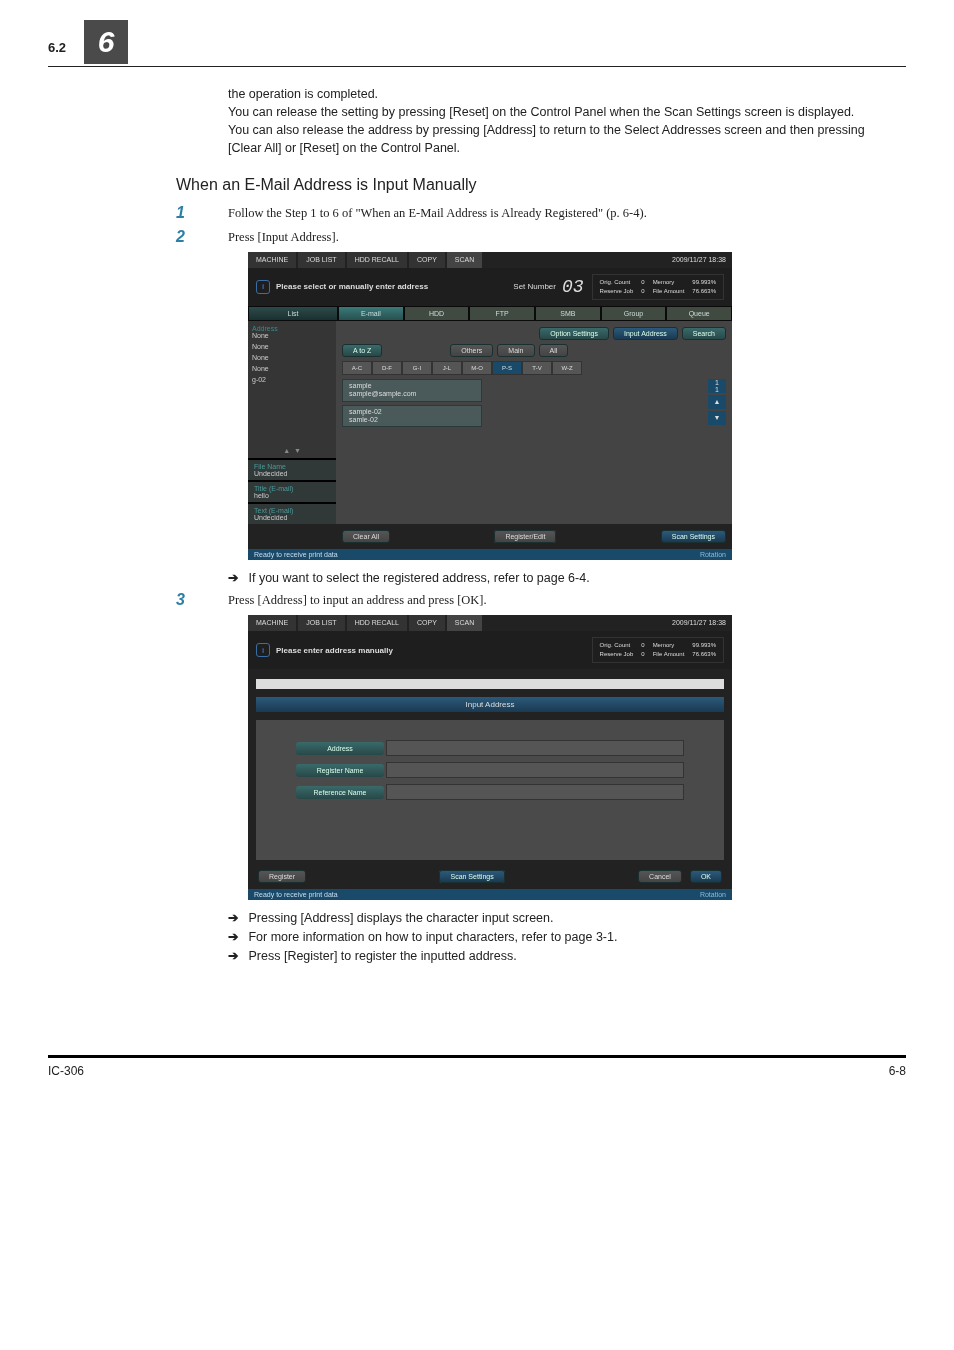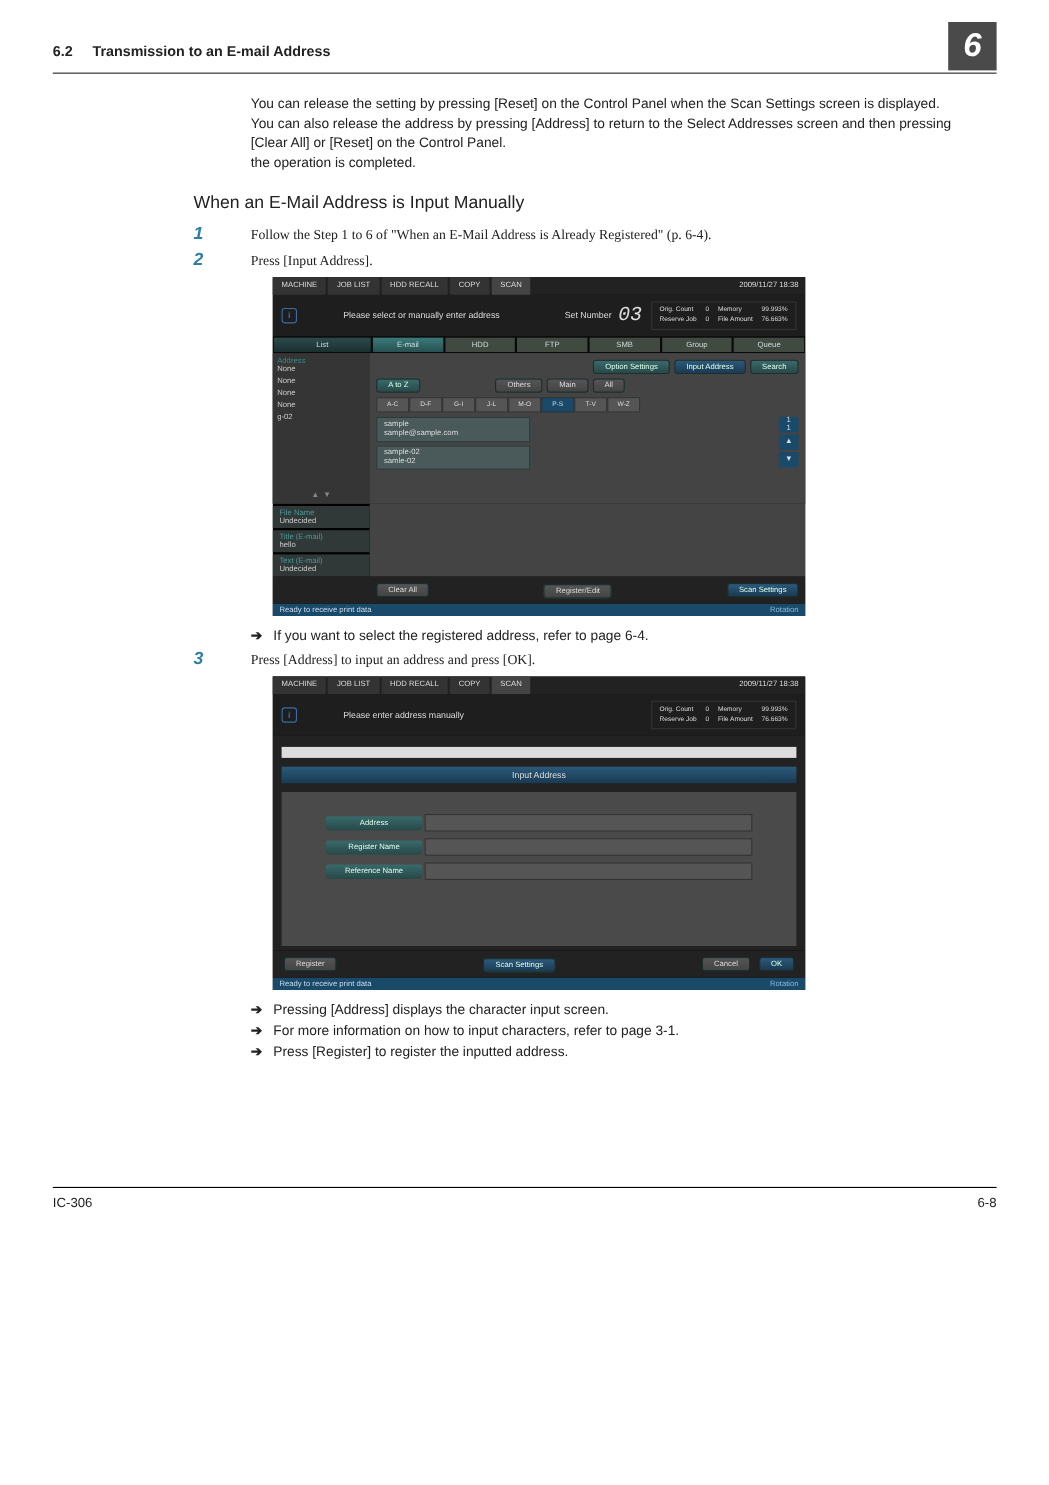--- a/index.html
+++ b/index.html
@@ -18,21 +18,21 @@
   .arrow { margin-right:10px; font-weight:bold;}
   
   .shot { width:484px; margin:6px 0 10px 200px; background:#000; font-size:8px; color:#ddd;}
   .topbar { display:flex; background:#222; height:16px; align-items:center;}
   .topbar .t { padding:2px 8px; background:#333; margin-right:2px; height:16px; display:flex; align-items:center; font-size:7px;}
   .topbar .t.main { background:#333;}
   .topbar .t.active { background:#444;}
   .topbar .right { margin-left:auto; padding:2px 6px; font-size:7px;}
   .msgbar { background:#1e1e1e; padding:6px 8px; display:flex; align-items:center;}
   .info-icon { width:14px;height:14px;border:1px solid #3a6ea5;border-radius:3px;color:#3a6ea5;display:flex;align-items:center;justify-content:center;margin-right:6px;font-weight:bold;}
-  .msgbar .msg { font-weight:normal; font-size:8px; flex:1;margin-left:36px;}
+  .msgbar .msg { font-weight:bold; font-size:8px; flex:1;}
   .setnum { display:flex; align-items:center; gap:6px;}
   .setnum .big { font-style:italic; font-size:18px; font-family:Liberation Mono, monospace;}
   .stats { font-size:6px; line-height:1.2; margin-left:8px; border:1px solid #333; padding:2px;}
   .stats td { padding:0 3px;}
   .tabs2 { display:flex; background:#0a0a0a; height:15px;}
   .tab2 { flex:1; background:#404a40; margin:1px; display:flex; align-items:center; justify-content:center; font-size:7px; color:#cdd;}
   .tab2.active { background:linear-gradient(#3a7a7a,#285050);}
   .tab2.listtab { background:linear-gradient(#2d4a4a,#1a3030); flex:0 0 88px;}
   .panel-row { display:flex; background:#222;}
   .sidebar { width:88px; background:#353535; padding:4px; font-size:7px;}
@@ -55,35 +55,34 @@
   .bottom-row { display:flex; padding:6px; background:#222; align-items:center;}
   .statusbar { background:#1a4a6a; color:#cde; font-size:7px; padding:2px 6px; display:flex;}
   .statusbar .rot { margin-left:auto; color:#8bd;}
   
   .field-row { display:flex; align-items:center; margin:6px 0;}
   .field-label { width:88px; background:linear-gradient(#3a6a6a,#284848); color:#dfe; padding:3px 6px; font-size:7px; border-radius:3px; text-align:center;}
   .field-input { flex:1; height:16px; background:#555; margin-left:2px; border:1px solid #333;}
   .title-band { background:linear-gradient(#2a5a7a,#1a3a52); text-align:center; padding:3px; font-size:8px; margin-bottom:8px;}
   .dark-pad { background:#4a4a4a; padding:14px 40px;}
   .bottom2 { display:flex; padding:6px 10px; background:#222; align-items:center; gap:8px;}
-  .footer { display:flex; justify-content:space-between; border-top:1px solid #000000; margin-top:116px; padding-top:6px; font-size:12px;}
+  .footer { display:flex; justify-content:space-between; border-top:3px solid #000000; margin-top:92px; padding-top:6px; font-size:12px;}
 </style>
 </head>
 <body>
 
 <div class="page">
   <div class="header-row">
     <span class="sec-no">6.2</span>
-    <span class="sec-title">Transmission to an E-mail Address</span>
     <div class="chapter-badge">6</div>
   </div>
 
   <div class="body-indent">
+    <div>the operation is completed.</div>
     <div>You can release the setting by pressing [Reset] on the Control Panel when the Scan Settings screen is displayed. You can also release the address by pressing [Address] to return to the Select Addresses screen and then pressing [Clear All] or [Reset] on the Control Panel.</div>
-    <div>the operation is completed.</div>
   </div>
 
   <div class="h2">When an E-Mail Address is Input Manually</div>
 
   <div class="step">
     <div class="step-num">1</div>
     <div class="step-text">Follow the Step 1 to 6 of "When an E-Mail Address is Already Registered" (p. 6-4).</div>
   </div>
 
   <div class="step">

